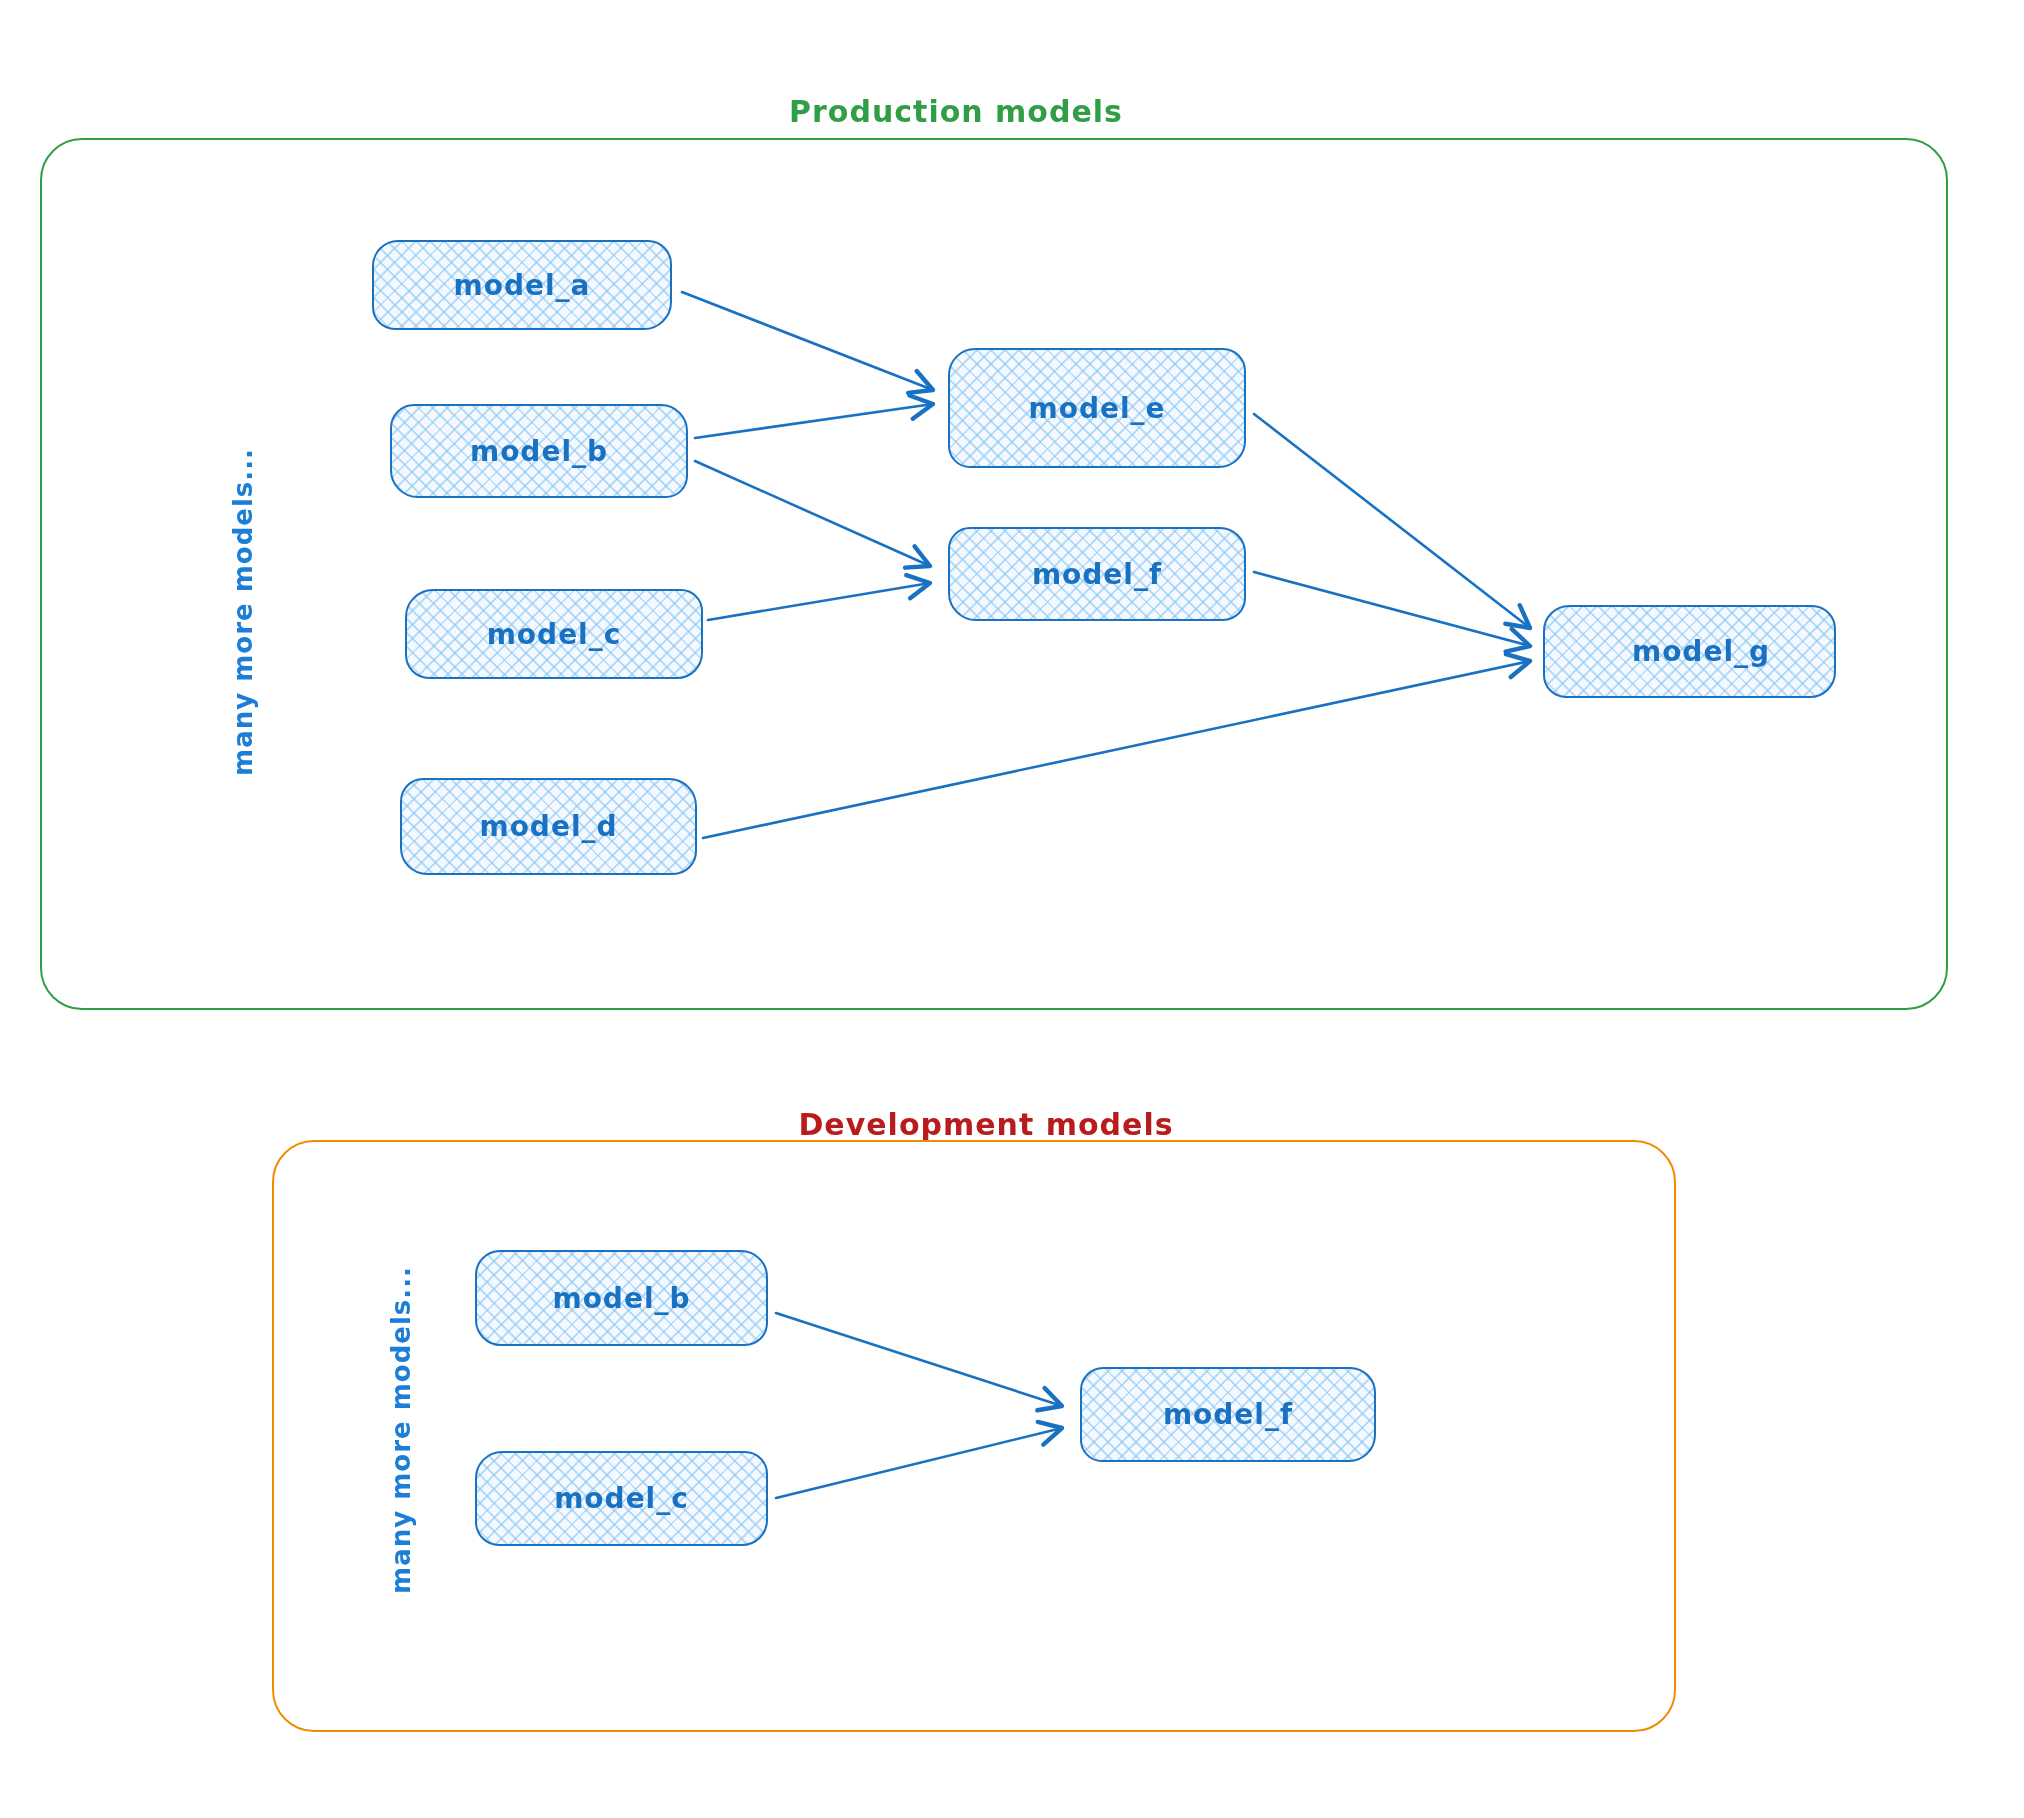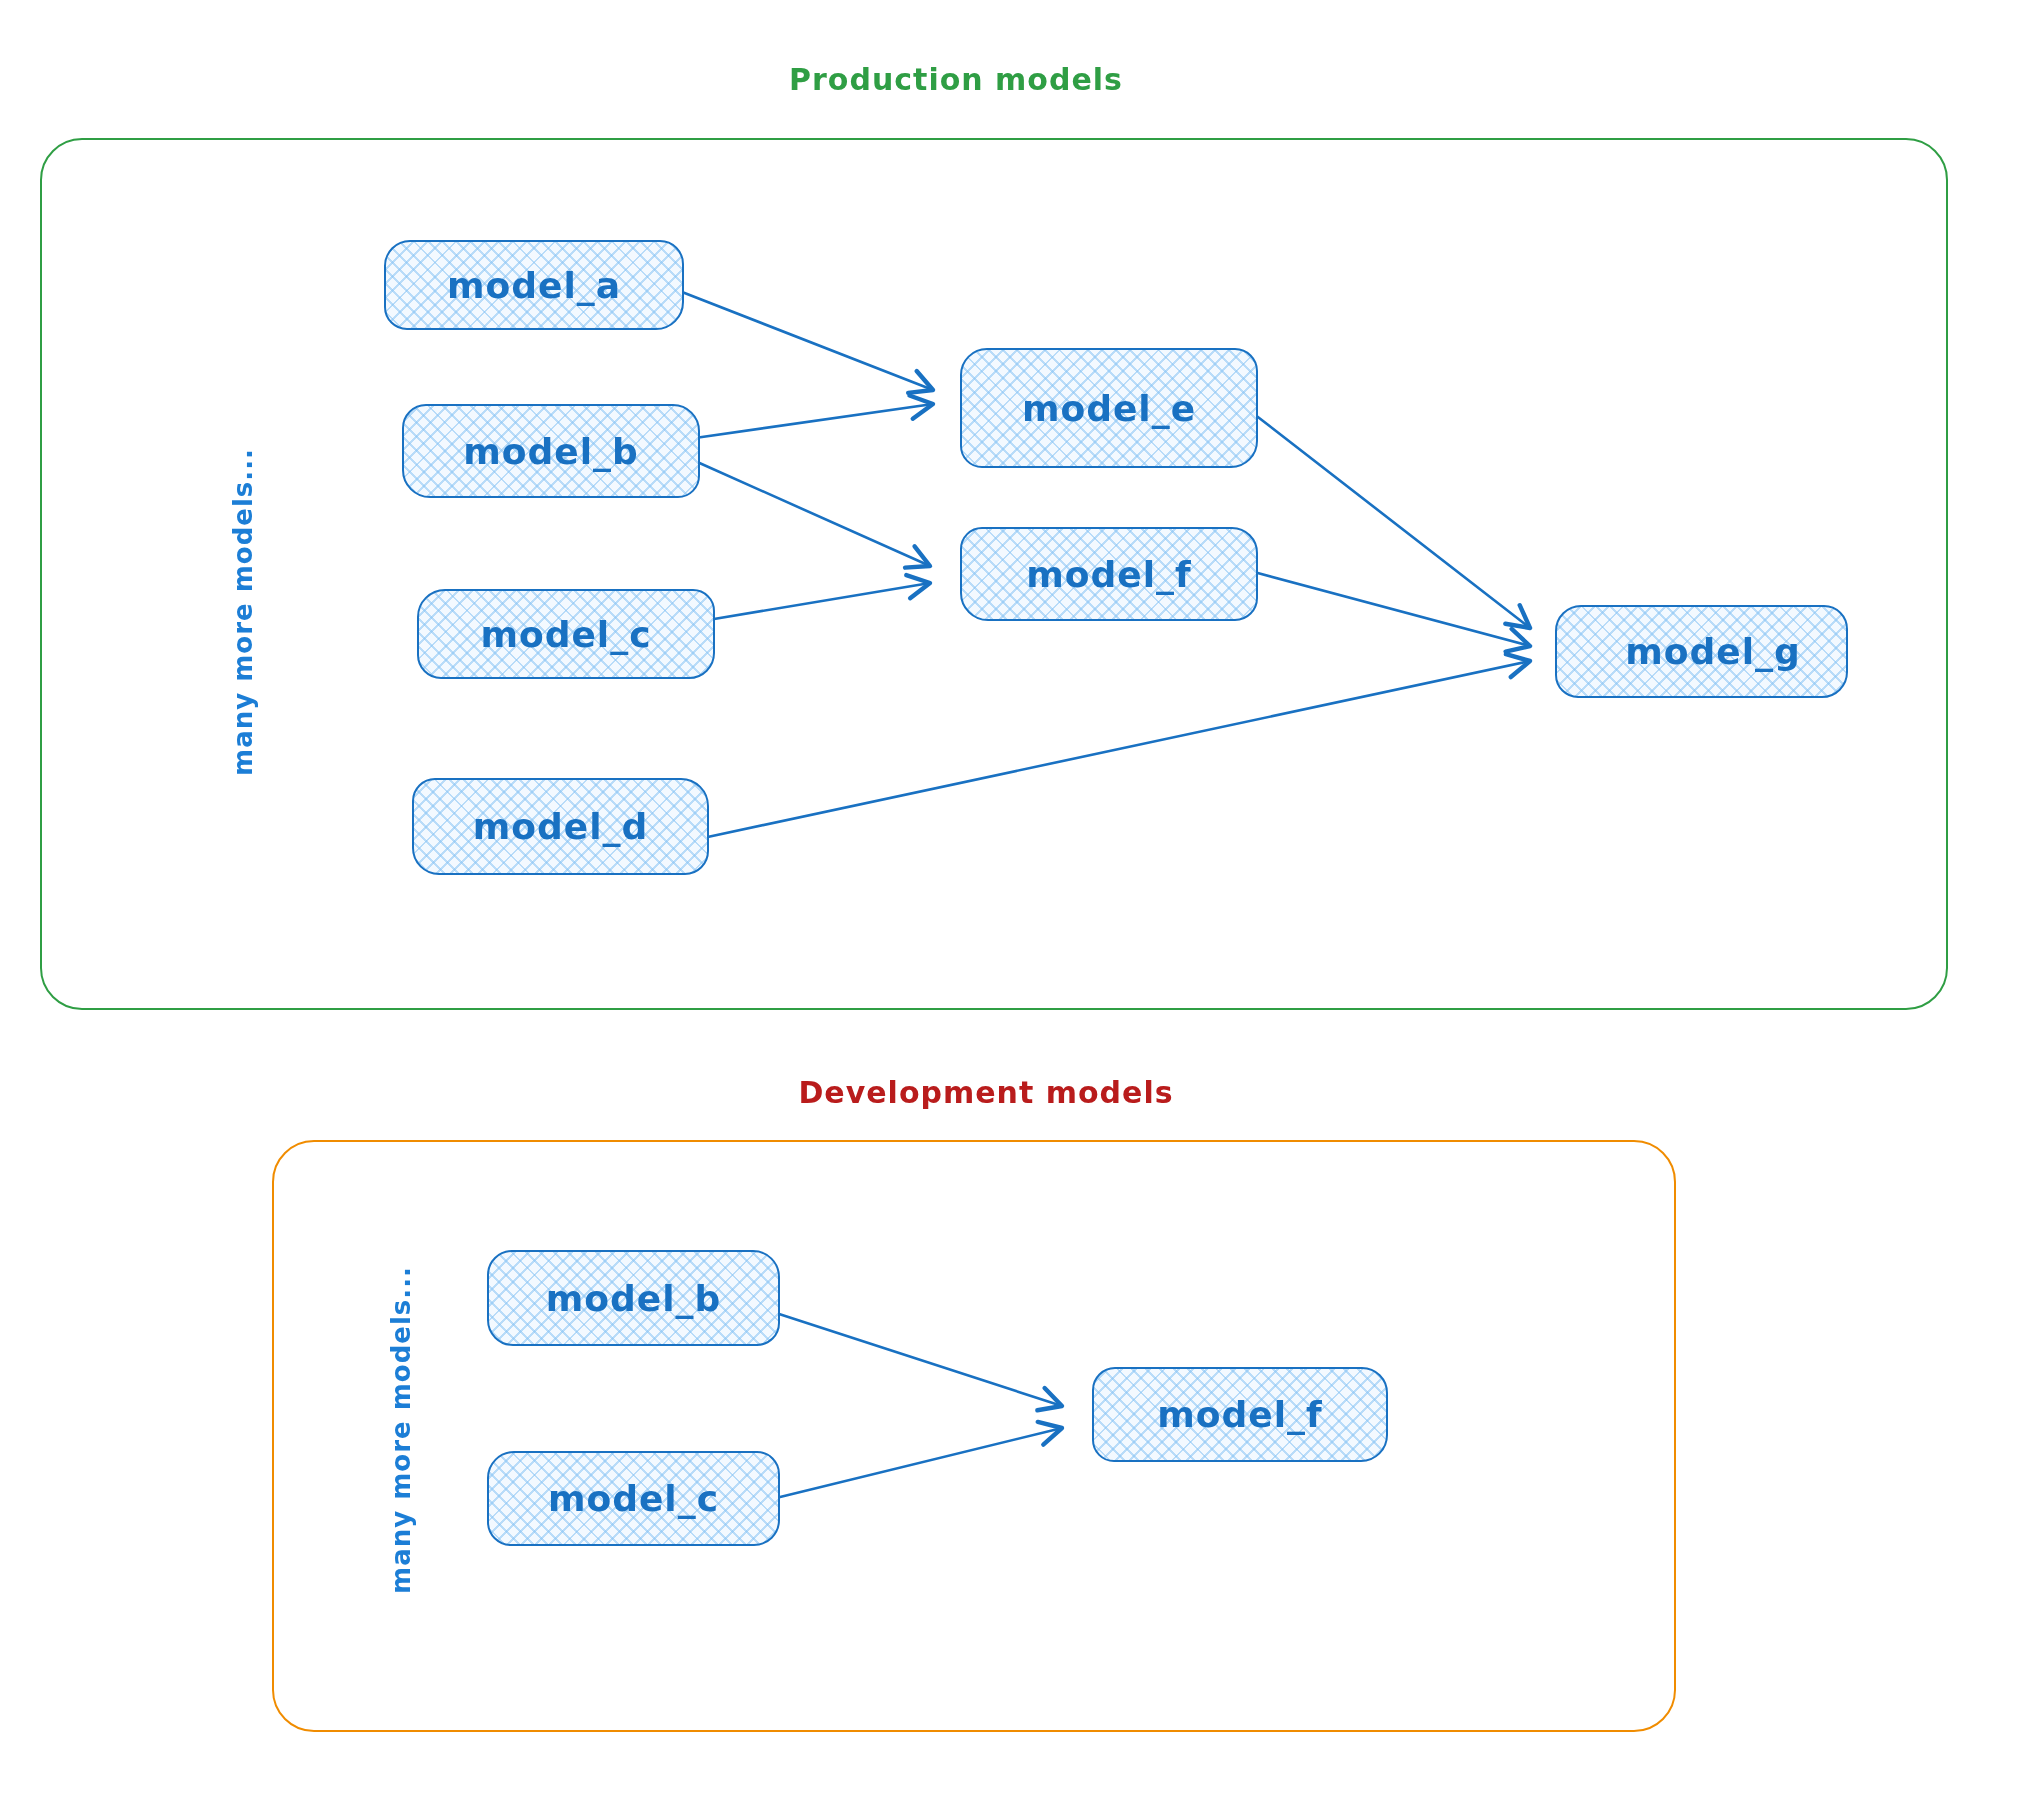--- a/index.html
+++ b/index.html
@@ -4,35 +4,35 @@
 <style>
   html,body{margin:0;padding:0;}
   body{
     width:2024px;height:1818px;position:relative;background:#ffffff;
     font-family:"DejaVu Sans","Liberation Sans",sans-serif;overflow:hidden;
   }
   .abs{position:absolute;}
   .section-title{
     font-size:30px;font-weight:600;letter-spacing:1px;white-space:nowrap;
     transform:translateX(-50%);
+    margin-top:32px;
   }
   .container-frame{
     border-radius:42px;background:transparent;
   }
   .node{
     border:2.4px solid #1971c2;
     border-radius:26px 24px 28px 23px;
     background-color:#f3f9ff;
     background-image:
       repeating-linear-gradient(45deg, rgba(137,196,244,.55) 0 2px, transparent 2px 10px),
       repeating-linear-gradient(-45deg, rgba(137,196,244,.55) 0 2px, transparent 2px 10px);
     display:flex;align-items:center;justify-content:center;
-    color:#1971c2;font-size:36px;font-weight:600;letter-spacing:1px;
+    color:#1971c2;font-size:28px;font-weight:600;letter-spacing:1px;
     box-sizing:border-box;
-    margin-left:12px;
   }
   .side-label{
     color:#1c7ed6;font-size:26px;font-weight:600;letter-spacing:1px;white-space:nowrap;
     transform:rotate(-90deg);transform-origin:center center;
   }
   .side-label-wrap{
     display:flex;align-items:center;justify-content:center;
     width:40px;height:300px;
   }
   svg.arrow-layer{position:absolute;left:0;top:0;pointer-events:none;}

